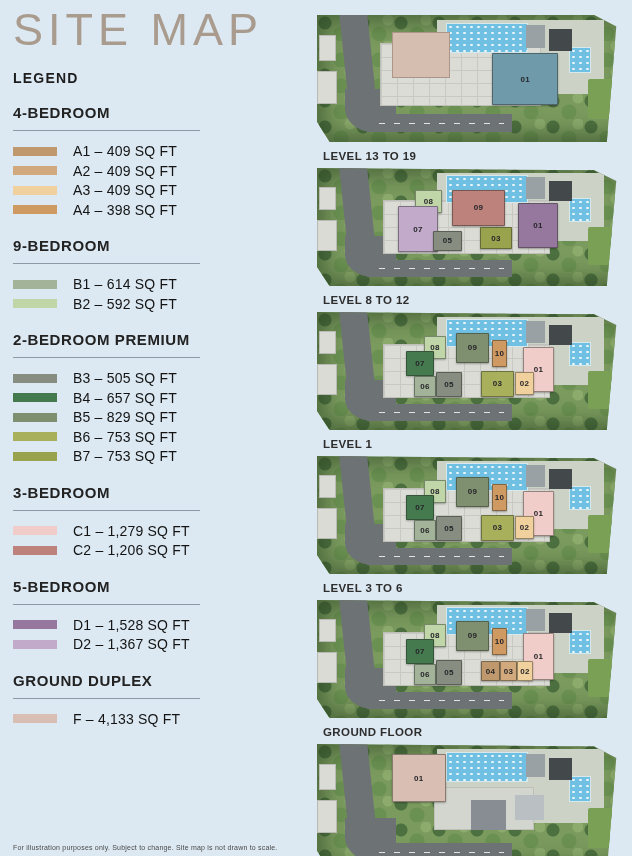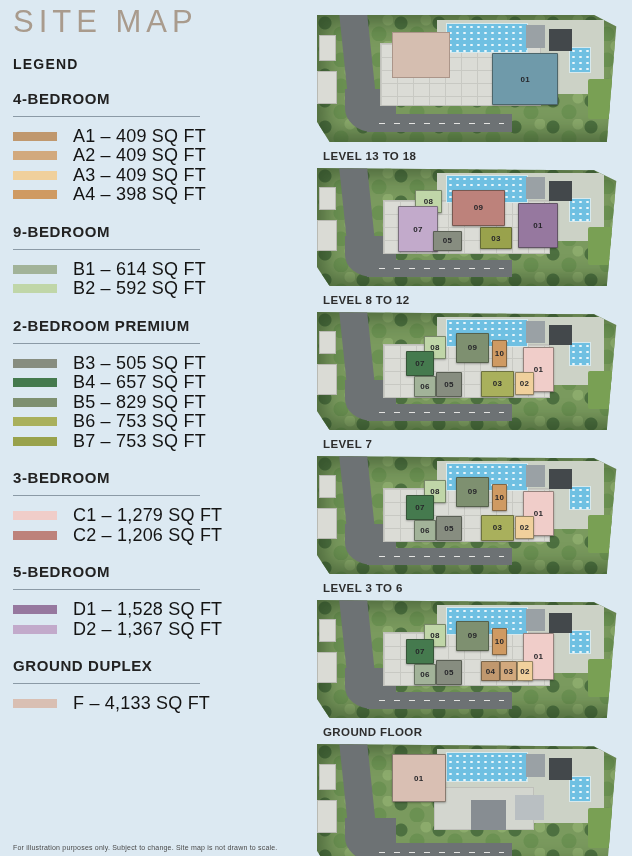--- a/index.html
+++ b/index.html
@@ -8,39 +8,39 @@
     font-family:"Liberation Sans", sans-serif;
     background:#dce9f2;
     position:relative;
     overflow:hidden;
   }
   .page { position:absolute; inset:0; }
 
   
   .left-col { position:absolute; left:13px; top:6px; width:300px; }
   .title-main {
-    font-size:31px; font-weight:300; letter-spacing:5px;
+    font-size:45px; font-weight:300; letter-spacing:5px;
     color:#a99b8d; line-height:1.05;
   }
   .title-sub {
     font-family:"DejaVu Serif", serif; font-style:italic;
     font-size:25px; color:#a5907f; letter-spacing:1px; margin:6px 0 0 2px;
   }
   .legend-heading {
     margin-top:17px; font-size:14px; font-weight:700;
     letter-spacing:1.2px; color:#1d1d1d;
   }
   .legend-section { margin-top:18px; }
   .section-heading {
     font-size:15px; font-weight:700; letter-spacing:.6px; color:#222;
   }
   .section-rule { width:187px; height:1px; background:#8b9aa6; margin:9px 0 10px 0; }
   .legend-row { display:flex; align-items:center; height:19.5px; }
   .swatch { width:44px; height:9px; flex:none; }
-  .legend-label { font-size:18px; color:#141414; letter-spacing:.2px; margin-left:16px; }
+  .legend-label { font-size:14px; color:#141414; letter-spacing:.2px; margin-left:16px; }
   .footnote {
     position:absolute; left:13px; bottom:5px;
     font-size:7px; color:#4a4a4a; letter-spacing:.2px;
   }
 
   
   .right-col { position:absolute; left:317px; top:15px; width:315px; }
   .map-label {
     font-size:11.5px; font-weight:700; letter-spacing:.4px;
     color:#2d2d2d; margin:8px 0 5px 6px; line-height:13px;
@@ -218,21 +218,21 @@
         <div class="deck"></div>
         <div class="slab"></div>
         <div class="pool pool-main"></div>
         <div class="pool pool-right"></div>
         <div class="cabana"></div>
         <div class="pavilion"></div>
         <div class="lawn"></div>
         <div class="feature" style="left: 23.8%; top: 13%; width: 18.4%; height: 37%; background: rgb(213, 190, 176);"></div>
         <div class="unit" style="left: 55.6%; top: 30%; width: 21%; height: 41%; background: rgb(111, 154, 170);">01</div>
       </div>
-      <div class="map-label">LEVEL 13 TO 18</div>
+      <div class="map-label">LEVEL 13 TO 19</div>
       <div class="map tower">
         <div class="landscape"></div>
         <div class="neighbor nb1"></div>
         <div class="neighbor nb2"></div>
         <div class="road road-v"></div>
         <div class="road road-c"></div>
         <div class="road road-h"></div>
         <div class="deck"></div>
         <div class="slab"></div>
         <div class="pool pool-main"></div>
@@ -265,21 +265,21 @@
         <div class="unit" style="left: 65.4%; top: 30%; width: 9.8%; height: 38%; background: rgb(240, 205, 201);">01</div>
         <div class="unit" style="left: 34%; top: 20%; width: 7%; height: 20%; background: rgb(192, 214, 168);">08</div>
         <div class="unit" style="left: 44.1%; top: 18%; width: 10.5%; height: 25%; background: rgb(126, 144, 112);">09</div>
         <div class="unit" style="left: 55.6%; top: 23.5%; width: 4.7%; height: 23.5%; background: rgb(207, 154, 98);">10</div>
         <div class="unit" style="left: 28.3%; top: 33%; width: 8.8%; height: 21%; background: rgb(69, 122, 78);">07</div>
         <div class="unit" style="left: 30.8%; top: 54%; width: 7%; height: 18%; background: rgb(162, 179, 153);">06</div>
         <div class="unit" style="left: 37.8%; top: 51%; width: 8.2%; height: 21%; background: rgb(135, 141, 128);">05</div>
         <div class="unit" style="left: 52.1%; top: 50%; width: 10.4%; height: 22%; background: rgb(169, 176, 92);">03</div>
         <div class="unit" style="left: 62.9%; top: 51%; width: 6%; height: 19%; background: rgb(240, 208, 156);">02</div>
       </div>
-      <div class="map-label">LEVEL 7</div>
+      <div class="map-label">LEVEL 1</div>
       <div class="map tower">
         <div class="landscape"></div>
         <div class="neighbor nb1"></div>
         <div class="neighbor nb2"></div>
         <div class="road road-v"></div>
         <div class="road road-c"></div>
         <div class="road road-h"></div>
         <div class="deck"></div>
         <div class="slab"></div>
         <div class="pool pool-main"></div>

